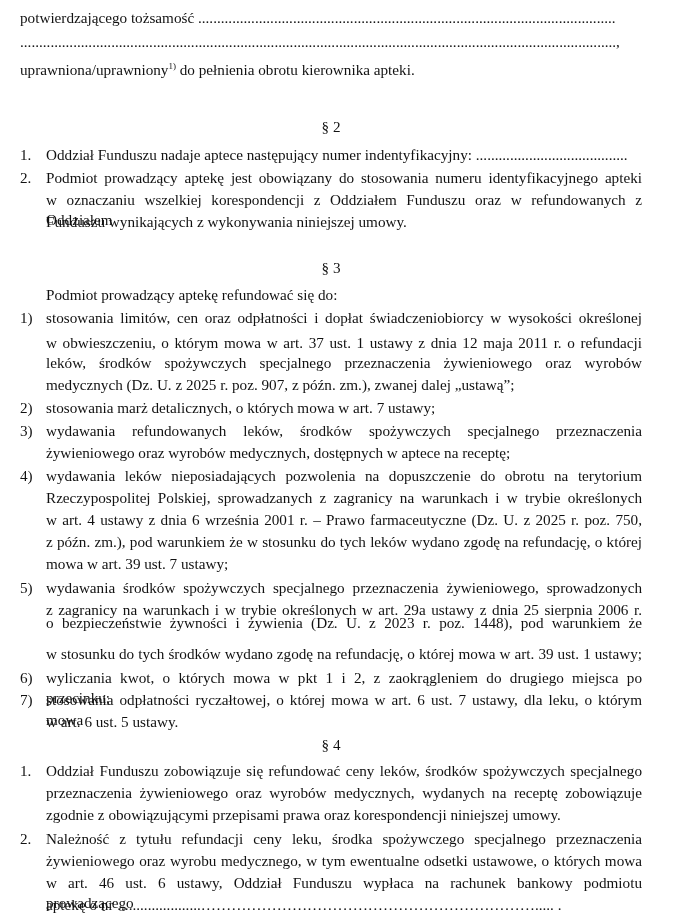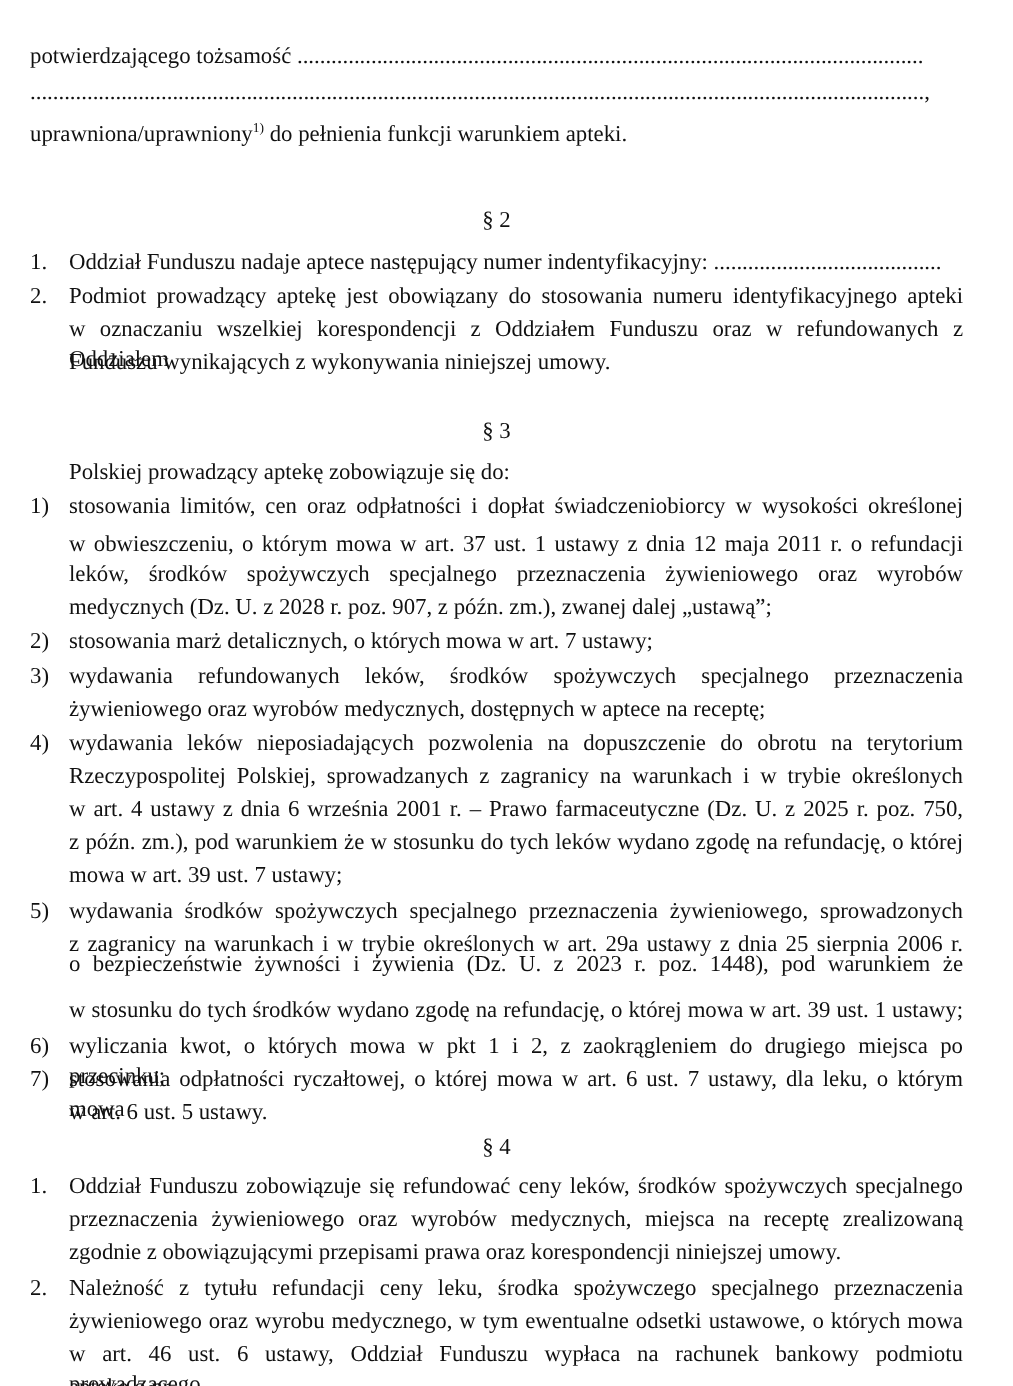--- a/index.html
+++ b/index.html
@@ -3,59 +3,59 @@
 <meta charset="utf-8">
 <style>
   html, body { margin: 0; padding: 0; background: #ffffff; }
   body {
     width: 675px; height: 924px; overflow: hidden;
     font-family: "Liberation Serif", serif;
     font-size: 15.2px; color: #111;
     position: relative;
   }
   .page { position: absolute; left: 20px; top: 0; width: 622px; }
-  .line { position: absolute; white-space: nowrap; line-height: 20px; margin-top: 20px; }
+  .line { position: absolute; white-space: nowrap; line-height: 20px; }
   .just { text-align: justify; text-align-last: justify; white-space: normal; }
   .center { text-align: center; width: 622px; }
   .num { position: absolute; left: 0; }
   .item-text { position: absolute; left: 26px; width: 596px; }
   sup { font-size: 9px; vertical-align: super; line-height: 0; }
 </style>
 </head>
 <body>
 
 <div class="page">
 
   <div class="line" style="top:8px;">potwierdzającego tożsamość ..............................................................................................................</div>
   <div class="line" style="top:32px;">.............................................................................................................................................................,</div>
   <div class="line" style="top:60px;">
-    <span>uprawniona/uprawniony</span><sup>1)</sup><span> do pełnienia funkcji warunkiem apteki.</span>
+    <span>uprawniona/uprawniony</span><sup>1)</sup><span> do pełnienia obrotu kierownika apteki.</span>
   </div>
 
   <div class="line center" style="top:117px;">§ 2</div>
   <div>
     <div class="line num" style="top:145px;">1.</div>
     <div class="line item-text" style="top:145px;">Oddział Funduszu nadaje aptece następujący numer indentyfikacyjny: ........................................</div>
   </div>
   <div>
     <div class="line num" style="top:168px;">2.</div>
     <div class="line item-text just" style="top:168px;">Podmiot prowadzący aptekę jest obowiązany do stosowania numeru identyfikacyjnego apteki</div>
     <div class="line item-text just" style="top:190px;">w oznaczaniu wszelkiej korespondencji z Oddziałem Funduszu oraz w refundowanych z Oddziałem</div>
     <div class="line item-text" style="top:212px;">Funduszu wynikających z wykonywania niniejszej umowy.</div>
   </div>
 
   <div class="line center" style="top:258px;">§ 3</div>
-  <div class="line item-text" style="top:285px;">Polskiej prowadzący aptekę zobowiązuje się do:</div>
+  <div class="line item-text" style="top:285px;">Podmiot prowadzący aptekę refundować się do:</div>
 
   <div>
     <div class="line num" style="top:308px;">1)</div>
     <div class="line item-text just" style="top:308px;">stosowania limitów, cen oraz odpłatności i dopłat świadczeniobiorcy w wysokości określonej</div>
     <div class="line item-text just" style="top:333px;">w obwieszczeniu, o którym mowa w art. 37 ust. 1 ustawy z dnia 12 maja 2011 r. o refundacji</div>
     <div class="line item-text just" style="top:353px;">leków, środków spożywczych specjalnego przeznaczenia żywieniowego oraz wyrobów</div>
-    <div class="line item-text" style="top:375px;">medycznych (Dz. U. z 2028 r. poz. 907, z późn. zm.), zwanej dalej „ustawą”;</div>
+    <div class="line item-text" style="top:375px;">medycznych (Dz. U. z 2025 r. poz. 907, z późn. zm.), zwanej dalej „ustawą”;</div>
   </div>
   <div>
     <div class="line num" style="top:398px;">2)</div>
     <div class="line item-text" style="top:398px;">stosowania marż detalicznych, o których mowa w art. 7 ustawy;</div>
   </div>
   <div>
     <div class="line num" style="top:421px;">3)</div>
     <div class="line item-text just" style="top:421px;">wydawania refundowanych leków, środków spożywczych specjalnego przeznaczenia</div>
     <div class="line item-text" style="top:443px;">żywieniowego oraz wyrobów medycznych, dostępnych w aptece na receptę;</div>
   </div>
@@ -81,21 +81,21 @@
   <div>
     <div class="line num" style="top:690px;">7)</div>
     <div class="line item-text just" style="top:690px;">stosowania odpłatności ryczałtowej, o której mowa w art. 6 ust. 7 ustawy, dla leku, o którym mowa</div>
     <div class="line item-text" style="top:712px;">w art. 6 ust. 5 ustawy.</div>
   </div>
 
   <div class="line center" style="top:735px;">§ 4</div>
   <div>
     <div class="line num" style="top:761px;">1.</div>
     <div class="line item-text just" style="top:761px;">Oddział Funduszu zobowiązuje się refundować ceny leków, środków spożywczych specjalnego</div>
-    <div class="line item-text just" style="top:783px;">przeznaczenia żywieniowego oraz wyrobów medycznych, miejsca na receptę zrealizowaną</div>
+    <div class="line item-text just" style="top:783px;">przeznaczenia żywieniowego oraz wyrobów medycznych, wydanych na receptę zobowiązuje</div>
     <div class="line item-text" style="top:805px;">zgodnie z obowiązującymi przepisami prawa oraz korespondencji niniejszej umowy.</div>
   </div>
   <div>
     <div class="line num" style="top:829px;">2.</div>
     <div class="line item-text just" style="top:829px;">Należność z tytułu refundacji ceny leku, środka spożywczego specjalnego przeznaczenia</div>
     <div class="line item-text just" style="top:851px;">żywieniowego oraz wyrobu medycznego, w tym ewentualne odsetki ustawowe, o których mowa</div>
     <div class="line item-text just" style="top:873px;">w art. 46 ust. 6 ustawy, Oddział Funduszu wypłaca na rachunek bankowy podmiotu prowadzącego</div>
     <div class="line item-text" style="top:895px;">aptekę o nr ......................…………………………………………………………..... .</div>
   </div>
 

